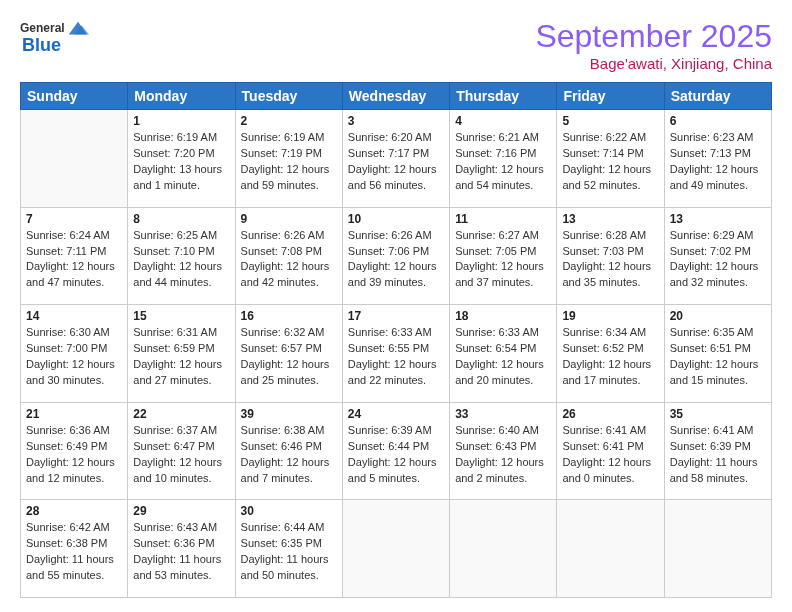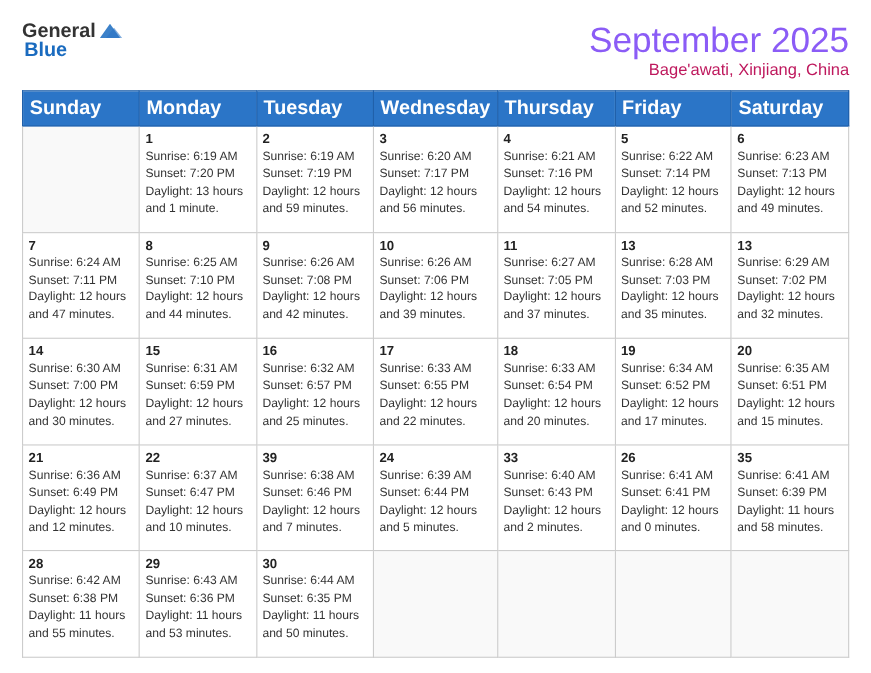--- a/index.html
+++ b/index.html
@@ -22,21 +22,21 @@
       justify-content: space-between;
       align-items: flex-start;
       margin-bottom: 10px;
     }
     .logo {
       display: flex;
       align-items: center;
       gap: 0px;
     }
     .logo-text-general {
-      font-size: 18px;
+      font-size: 12px;
       font-weight: bold;
       color: #333;
       line-height: 1.1;
     }
     .logo-text-blue {
       font-size: 18px;
       font-weight: bold;
       color: #1a6bbf;
       line-height: 1.1;
     }
@@ -58,21 +58,21 @@
       color: #be185d;
     }
     .calendar-table {
       width: 100%;
       border-collapse: collapse;
       flex: 1;
     }
     .calendar-table th {
       background-color: #2b75c7;
       color: #fff;
-      font-size: 18px;
+      font-size: 14px;
       font-weight: bold;
       padding: 5px 6px;
       text-align: left;
       border: 1px solid #2060aa;
     }
     .calendar-table td {
       border: 1px solid #ccc;
       vertical-align: top;
       padding: 4px 5px;
       font-size: 10.2px;

